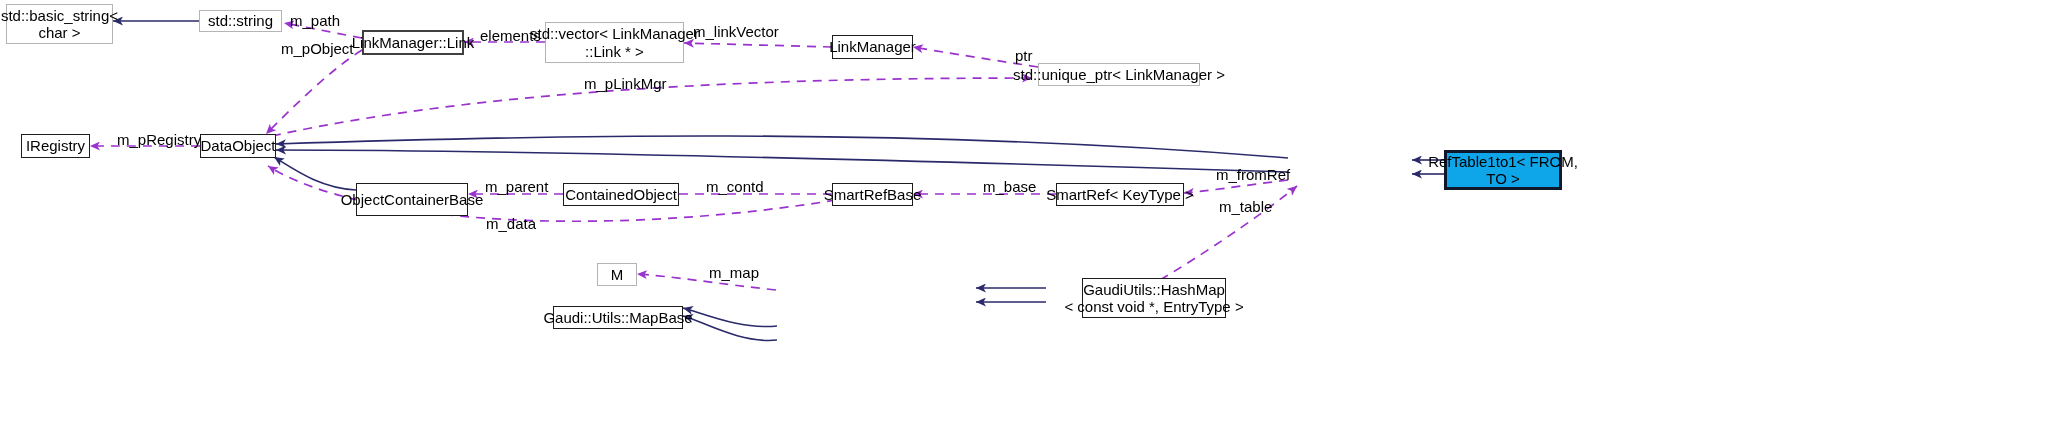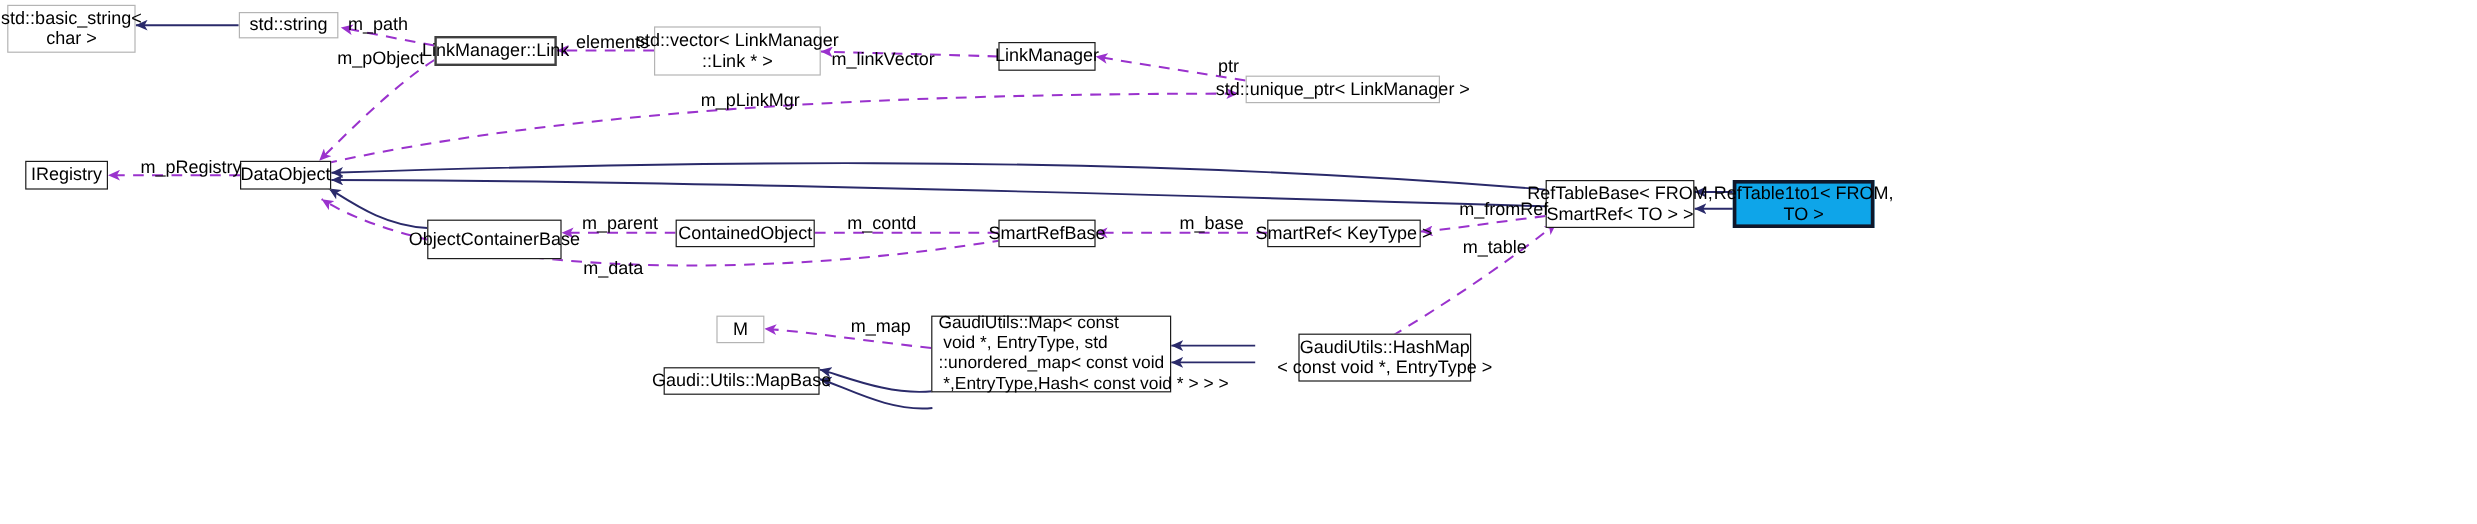--- a/index.html
+++ b/index.html
@@ -103,45 +103,39 @@
   <div class="node dark" style="left:200px;top:134px;width:76px;height:24px;">DataObject</div>
 
   <div class="node dark" style="left:356px;top:183px;width:112px;height:33px;">ObjectContainerBase</div>
 
   <div class="node dark" style="left:563px;top:183px;width:116px;height:23px;">ContainedObject</div>
 
   <div class="node dark" style="left:832px;top:183px;width:81px;height:23px;">SmartRefBase</div>
 
   <div class="node dark" style="left:1056px;top:183px;width:128px;height:23px;">SmartRef&lt; KeyType &gt;</div>
 
-  <div class="node dark" style="left:1288px;top:150px;width:124px;height:40px;">RefTableBase&lt; FROM,
-SmartRef&lt; TO &gt; &gt;</div>
 
   <div class="node focus" style="left:1444px;top:150px;width:118px;height:40px;">RefTable1to1&lt; FROM,
 TO &gt;</div>
 
   <div class="node light" style="left:597px;top:263px;width:40px;height:23px;">M</div>
 
-  <div class="node dark leftal" style="left:776px;top:263px;width:200px;height:64px;font-size:14.5px;">GaudiUtils::Map&lt; const
- void *, EntryType, std
-::unordered_map&lt; const void
- *,EntryType,Hash&lt; const void * &gt; &gt; &gt;</div>
 
   <div class="node dark" style="left:553px;top:306px;width:130px;height:23px;">Gaudi::Utils::MapBase</div>
 
   <div class="node dark" style="left:1082px;top:278px;width:144px;height:40px;">GaudiUtils::HashMap
 &lt; const void *, EntryType &gt;</div>
 
   <div class="elabel" style="left:290px;top:13px;">m_path</div>
 
   <div class="elabel" style="left:281px;top:41px;">m_pObject</div>
 
   <div class="elabel" style="left:480px;top:28px;">elements</div>
 
-  <div class="elabel" style="left:693px;top:42px;">m_linkVector</div>
+  <div class="elabel" style="left:693px;top:24px;">m_linkVector</div>
 
   <div class="elabel" style="left:995px;top:48px;margin-left:20px;">ptr</div>
 
   <div class="elabel" style="left:584px;top:76px;">m_pLinkMgr</div>
 
   <div class="elabel" style="left:117px;top:132px;">m_pRegistry</div>
 
   <div class="elabel" style="left:485px;top:179px;">m_parent</div>
 
   <div class="elabel" style="left:706px;top:179px;">m_contd</div>

